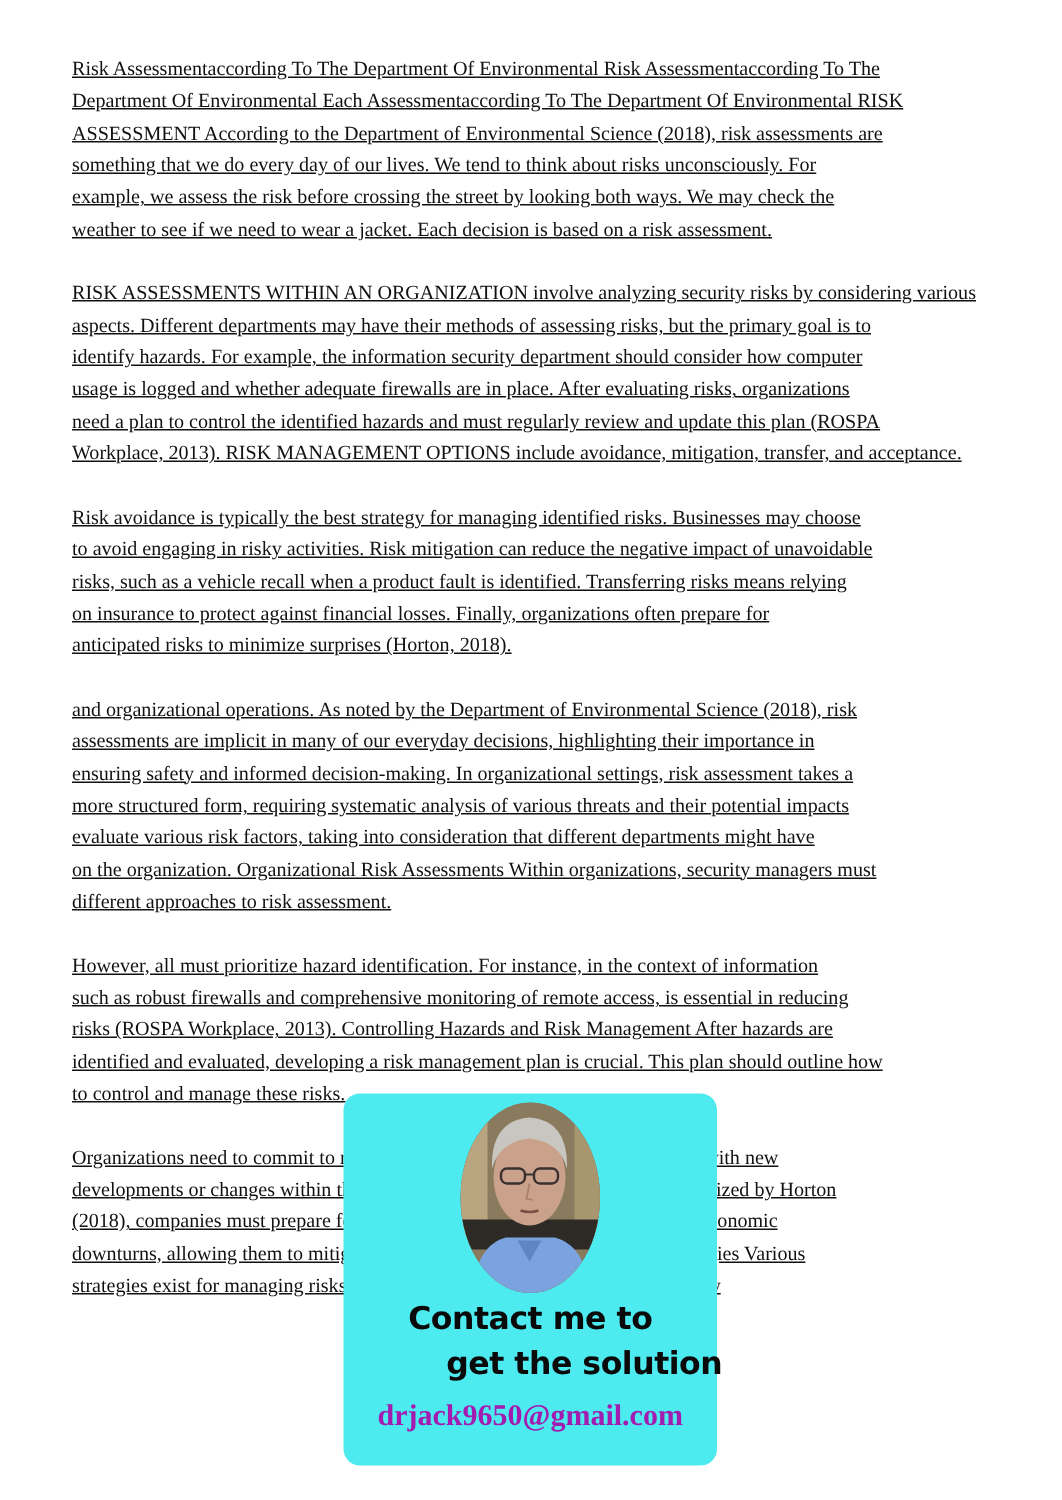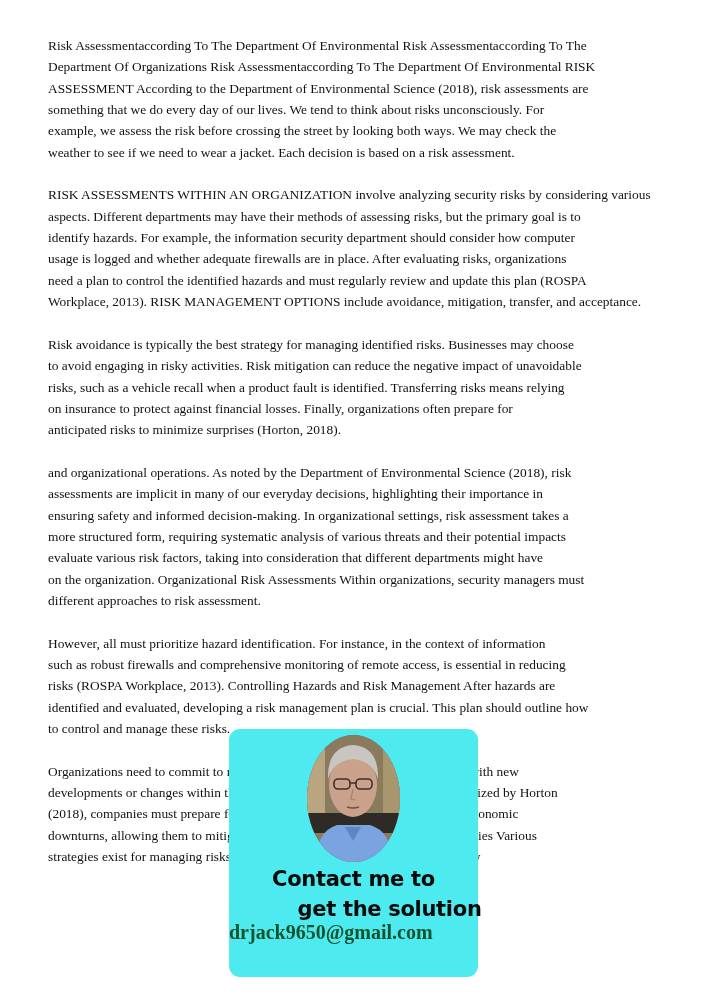--- a/index.html
+++ b/index.html
@@ -2,52 +2,52 @@
 <html><head>
   <meta charset="utf-8">
   <style>
     html, body { margin: 0; padding: 0; background: #ffffff; }
     body { width: 708px; height: 1000px; position: relative; overflow: hidden; }
     .page {
       position: absolute; left: 48px; top: 35px; width: 650px;
       font-family: "Liberation Serif", "DejaVu Serif", serif;
       font-size: 13.4px; line-height: 21.35px; color: #111111;
     }
-    .para { margin: 0 0 21.35px 0; }
+    .para { margin: 0 0 21.35px 0; text-decoration: underline; }
     .line { display: block; white-space: nowrap; }
     .promo {
       position: absolute; left: 229px; top: 729px; width: 249px; height: 248px;
       background: #4debef;
       border-radius: 11px;
     }
     .portrait {
       position: absolute; left: 78px; top: 6px; width: 93px; height: 127px;
       border-radius: 50%; overflow: hidden; background: #7a6a50;
     }
     .portrait svg { display: block; }
     .cta {
       position: absolute; left: 0; width: 249px; text-align: center;
       font-family: "DejaVu Sans", "Liberation Sans", sans-serif; font-weight: bold;
       font-size: 21px; color: #0a0a0a; letter-spacing: -0.3px;
     }
     .cta1 { top: 138px; }
     .cta2 { top: 168px; padding-left: 36px; }
     .email {
-      position: absolute; left: 0; top: 192px; width: 249px; text-align: left;
+      position: absolute; left: 0; top: 204px; width: 249px; text-align: center;
       font-family: "Liberation Serif", "DejaVu Serif", serif; font-weight: bold;
-      font-size: 20px; color: #14532d;
+      font-size: 20px; color: #a21caf;
     }
   </style>
 </head>
 <body>
 
 <div class="page">
   <p class="para">
     <span class="line">Risk Assessmentaccording To The Department Of Environmental Risk Assessmentaccording To The</span>
-    <span class="line">Department Of Organizations Risk Assessmentaccording To The Department Of Environmental RISK</span>
+    <span class="line">Department Of Environmental Each Assessmentaccording To The Department Of Environmental RISK</span>
     <span class="line">ASSESSMENT According to the Department of Environmental Science (2018), risk assessments are</span>
     <span class="line">something that we do every day of our lives. We tend to think about risks unconsciously. For</span>
     <span class="line">example, we assess the risk before crossing the street by looking both ways. We may check the</span>
     <span class="line">weather to see if we need to wear a jacket. Each decision is based on a risk assessment.</span>
   </p>
   <p class="para">
     <span class="line">RISK ASSESSMENTS WITHIN AN ORGANIZATION involve analyzing security risks by considering various</span>
     <span class="line">aspects. Different departments may have their methods of assessing risks, but the primary goal is to</span>
     <span class="line">identify hazards. For example, the information security department should consider how computer</span>
     <span class="line">usage is logged and whether adequate firewalls are in place. After evaluating risks, organizations</span>

